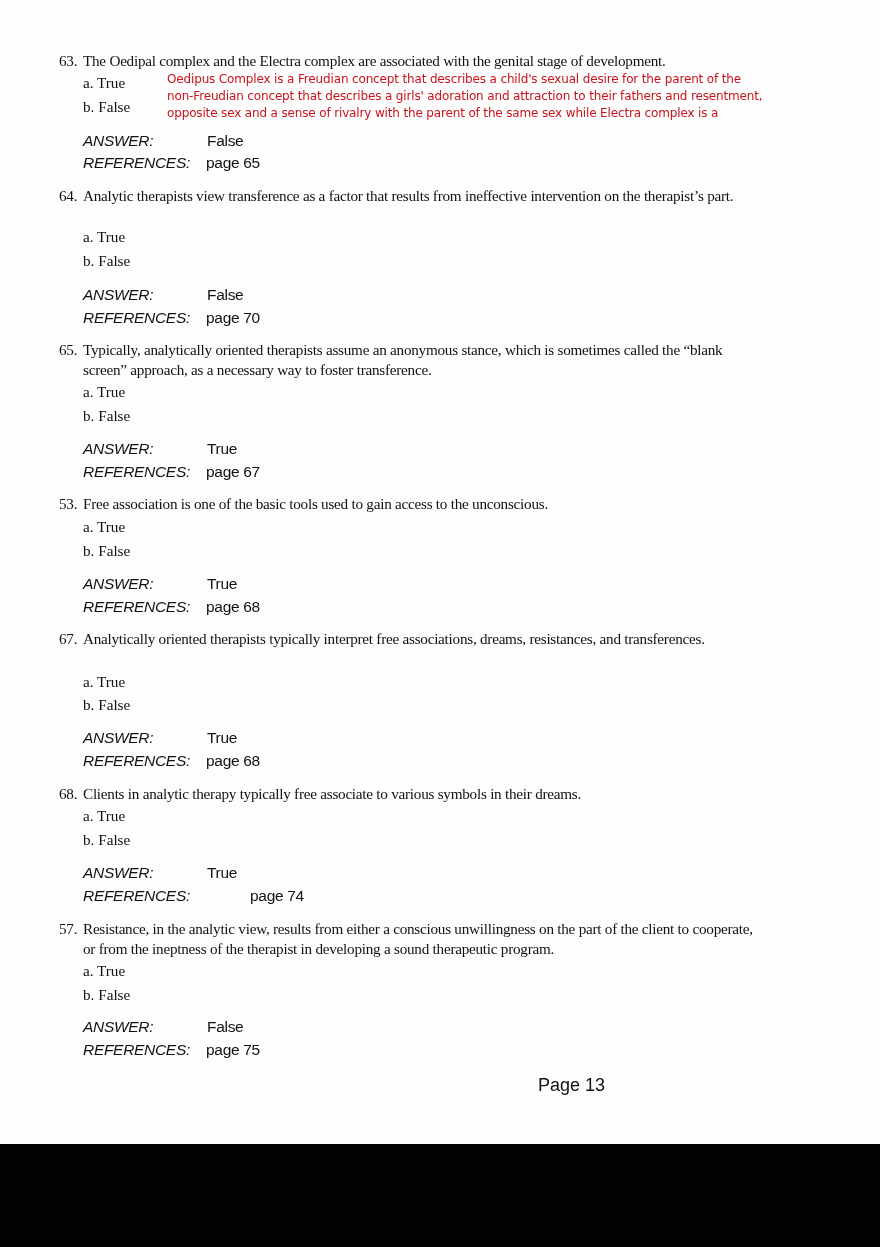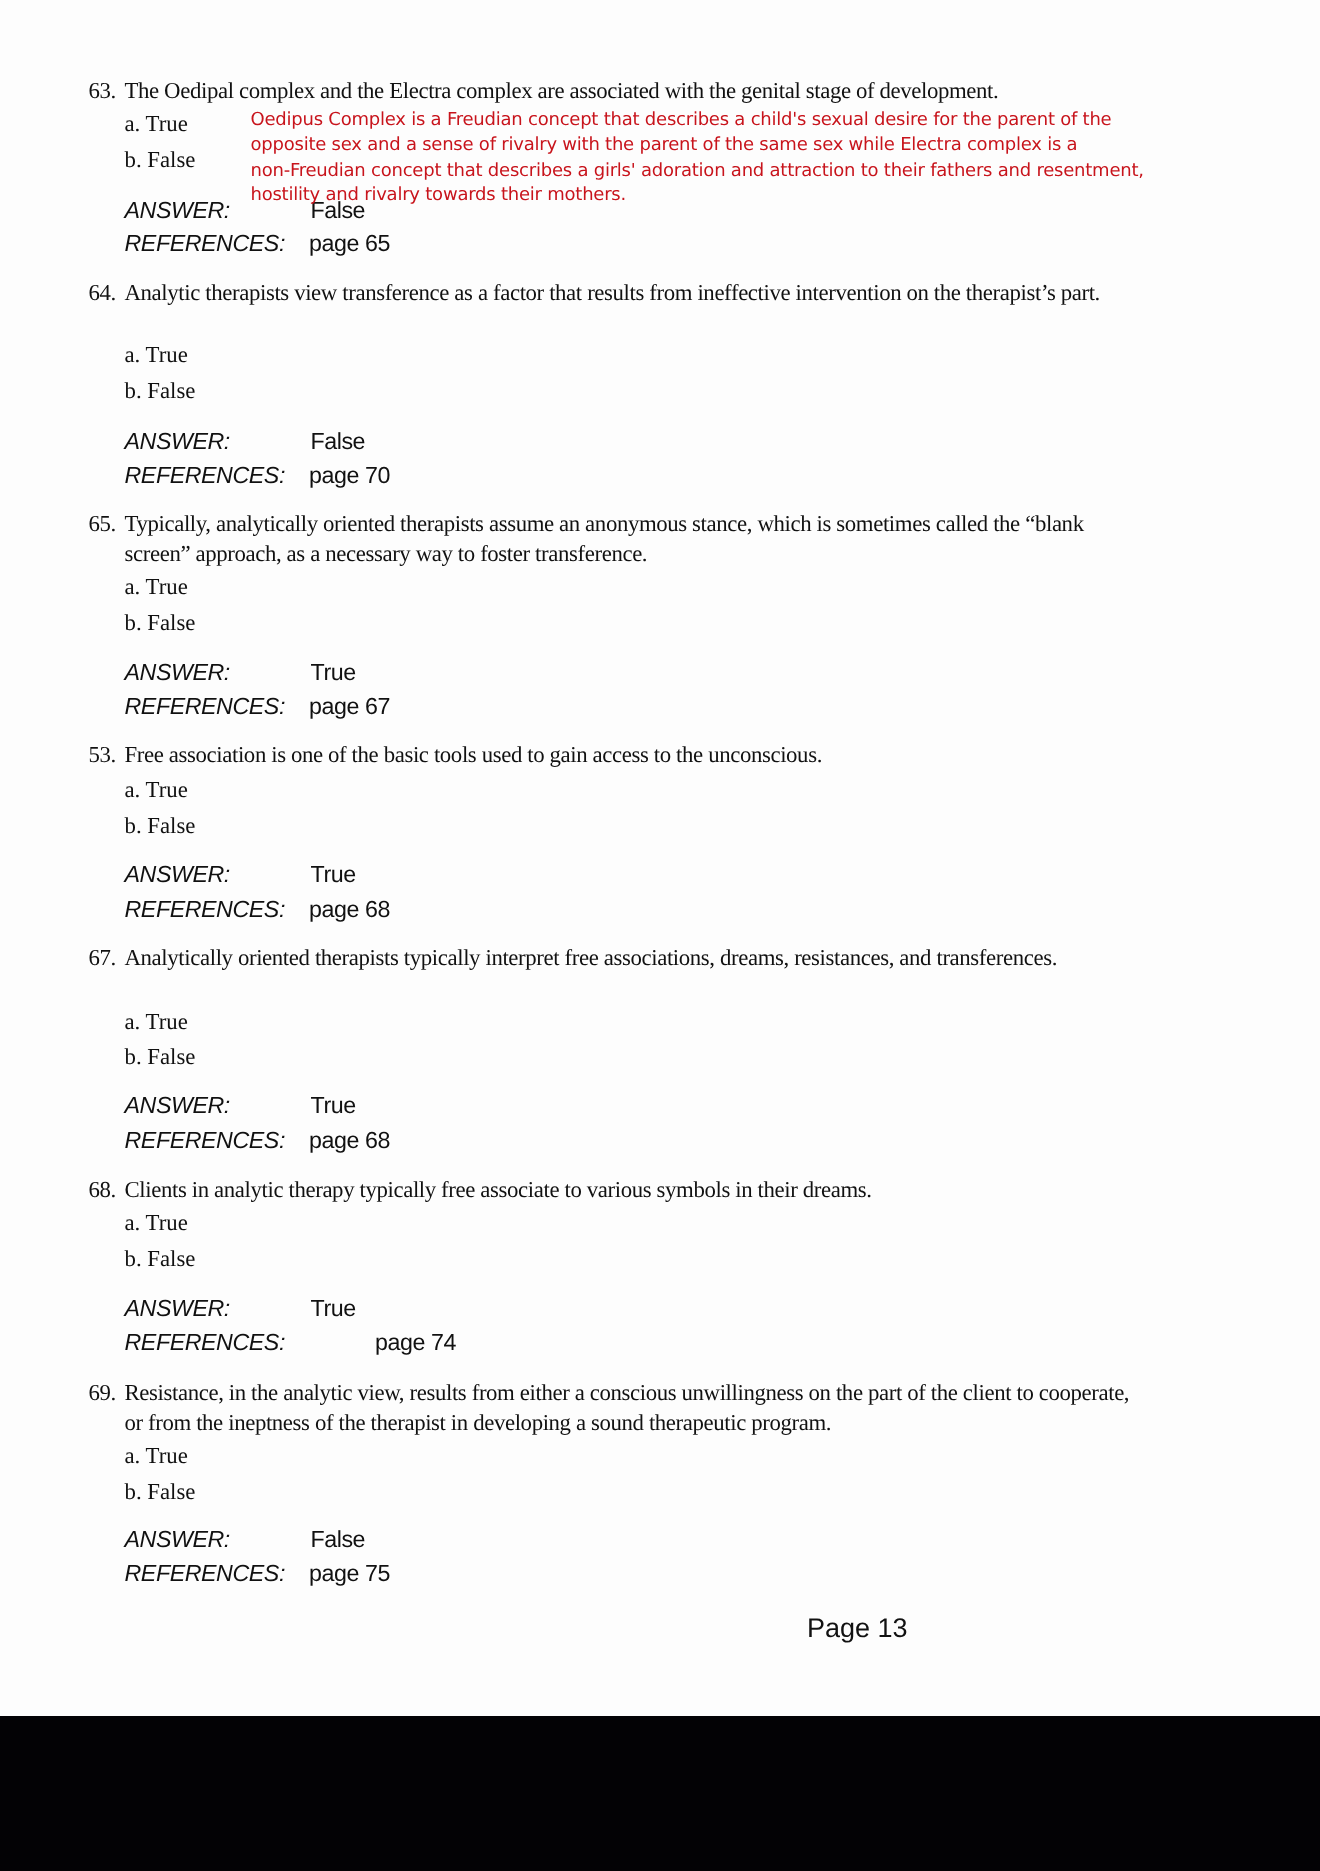--- a/index.html
+++ b/index.html
@@ -22,23 +22,22 @@
     <span class="abs q" style="left:59px;top:52px;">63.</span>
     <span class="abs q" style="left:83px;top:52px;">The Oedipal complex and the Electra complex are associated with the genital stage of development.</span>
     <span class="abs opt" style="left:83px;top:74px;">a. True</span>
     <span class="abs opt" style="left:83px;top:98px;">b. False</span>
     <span class="abs lbl" style="left:83px;top:132px;">ANSWER:</span>
     <span class="abs val" style="left:207px;top:132px;">False</span>
     <span class="abs lbl" style="left:83px;top:154px;">REFERENCES:</span>
     <span class="abs val" style="left:206px;top:154px;">page 65</span>
     <div class="abs note" style="left:167px;top:71px;">
       <div>Oedipus Complex is a Freudian concept that describes a child's sexual desire for the parent of the</div>
+      <div>non-Freudian concept that describes a girls' adoration and attraction to their fathers and resentment,</div>
       <div>opposite sex and a sense of rivalry with the parent of the same sex while Electra complex is a</div>
-      <div>non-Freudian concept that describes a girls' adoration and attraction to their fathers and resentment,</div>
-      <div style="margin-top:-1px;">hostility and rivalry towards their mothers.</div>
     </div>
   </div>
 
   <div>
     <span class="abs q" style="left:59px;top:187px;">64.</span>
     <span class="abs q" style="left:83px;top:187px;">Analytic therapists view transference as a factor that results from ineffective intervention on the therapist’s part.</span>
     <span class="abs opt" style="left:83px;top:228px;">a. True</span>
     <span class="abs opt" style="left:83px;top:252px;">b. False</span>
     <span class="abs lbl" style="left:83px;top:286px;">ANSWER:</span>
     <span class="abs val" style="left:207px;top:286px;">False</span>
@@ -85,21 +84,21 @@
     <span class="abs q" style="left:83px;top:785px;">Clients in analytic therapy typically free associate to various symbols in their dreams.</span>
     <span class="abs opt" style="left:83px;top:807px;">a. True</span>
     <span class="abs opt" style="left:83px;top:831px;">b. False</span>
     <span class="abs lbl" style="left:83px;top:864px;">ANSWER:</span>
     <span class="abs val" style="left:207px;top:864px;">True</span>
     <span class="abs lbl" style="left:83px;top:887px;">REFERENCES:</span>
     <span class="abs val" style="left:206px;top:887px;margin-left:44px;">page 74</span>
   </div>
 
   <div>
-    <span class="abs q" style="left:59px;top:920px;">69.</span>
+    <span class="abs q" style="left:59px;top:920px;">57.</span>
     <span class="abs q" style="left:83px;top:920px;">Resistance, in the analytic view, results from either a conscious unwillingness on the part of the client to cooperate,</span>
     <span class="abs q" style="left:83px;top:940px;">or from the ineptness of the therapist in developing a sound therapeutic program.</span>
     <span class="abs opt" style="left:83px;top:962px;">a. True</span>
     <span class="abs opt" style="left:83px;top:986px;">b. False</span>
     <span class="abs lbl" style="left:83px;top:1018px;">ANSWER:</span>
     <span class="abs val" style="left:207px;top:1018px;">False</span>
     <span class="abs lbl" style="left:83px;top:1041px;">REFERENCES:</span>
     <span class="abs val" style="left:206px;top:1041px;">page 75</span>
   </div>
 

